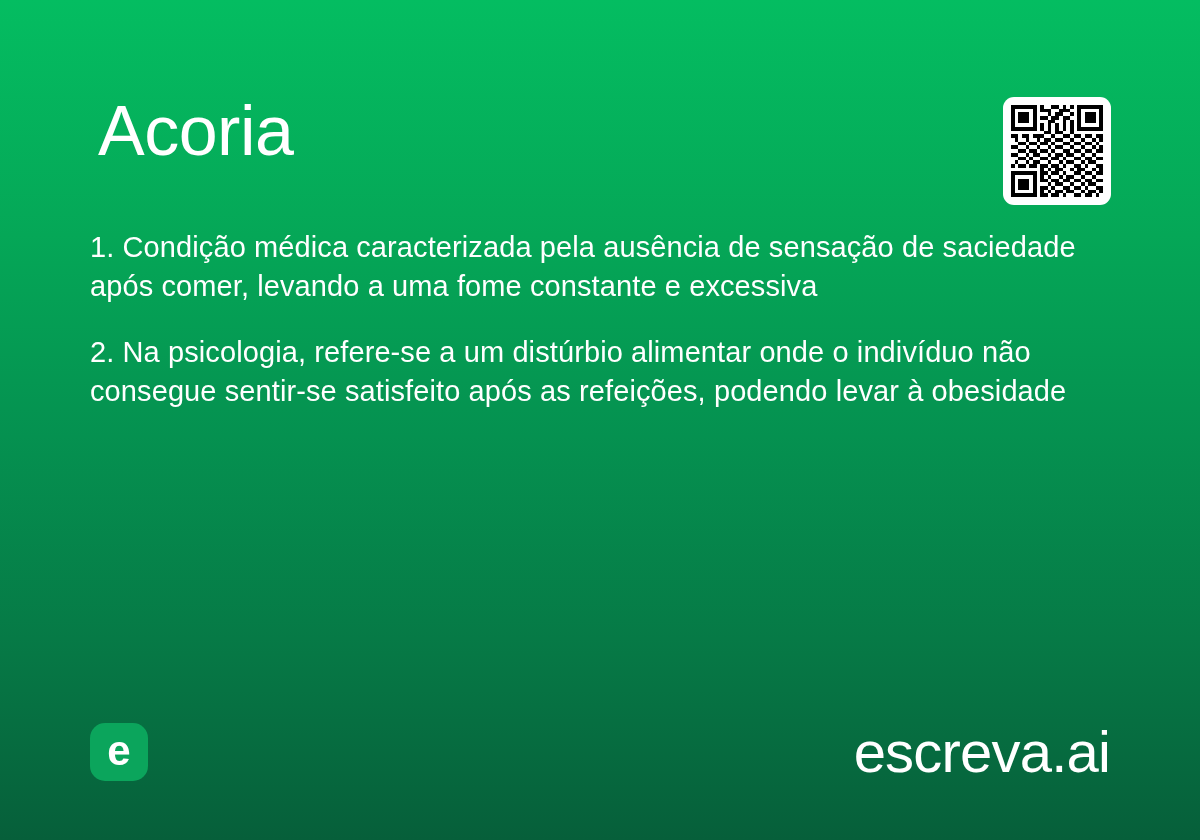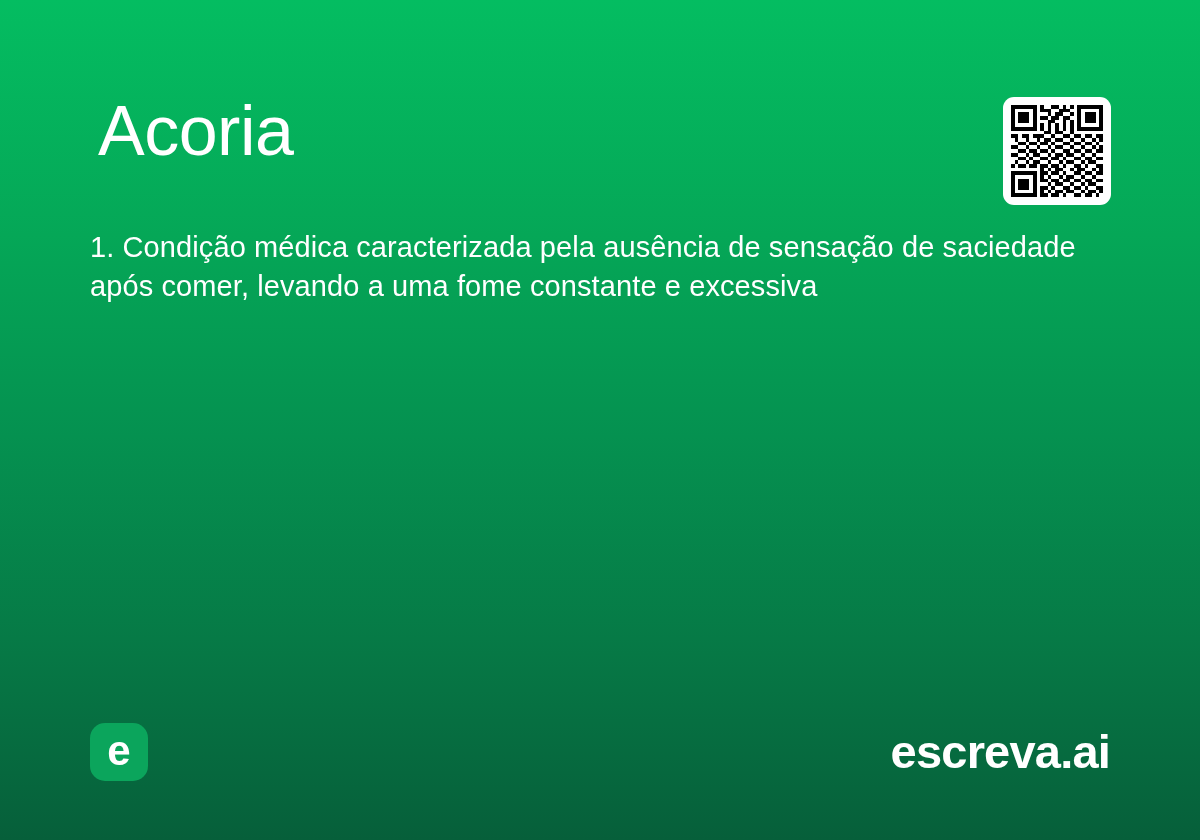--- a/index.html
+++ b/index.html
@@ -112,23 +112,23 @@
     justify-content: center;
     color: #ffffff;
     font-size: 42px;
     line-height: 1;
     font-weight: 700;
     padding-bottom: 3px;
     box-sizing: border-box;
   }
 
   .brand-name {
-    font-size: 47px;
+    font-size: 58px;
     line-height: 52px;
-    font-weight: 700;
+    font-weight: 400;
     color: #ffffff;
     letter-spacing: -0.8px;
   }
 </style>
 </head>
 <body>
 
 <div class="card">
 
   <div class="header">
@@ -472,20 +472,21 @@
           <rect x="18" y="24" width="1" height="1"></rect>
           <rect x="20" y="24" width="1" height="1"></rect>
           <rect x="21" y="24" width="1" height="1"></rect>
           <rect x="23" y="24" width="1" height="1"></rect>
         </g>
     </svg>
   </div>
 
   <div class="definitions">
     <p class="definition">1. Condição médica caracterizada pela ausência de sensação de saciedade após comer, levando a uma fome constante e excessiva</p>
+    <p class="definition">2. Na psicologia, refere-se a um distúrbio alimentar onde o indivíduo não consegue sentir-se satisfeito após as refeições, podendo levar à obesidade</p>
   </div>
 
   <div class="footer">
     <div class="brand-mark">e</div>
     <div class="brand-name">escreva.ai</div>
   </div>
 
 </div>
 
 </body></html>

